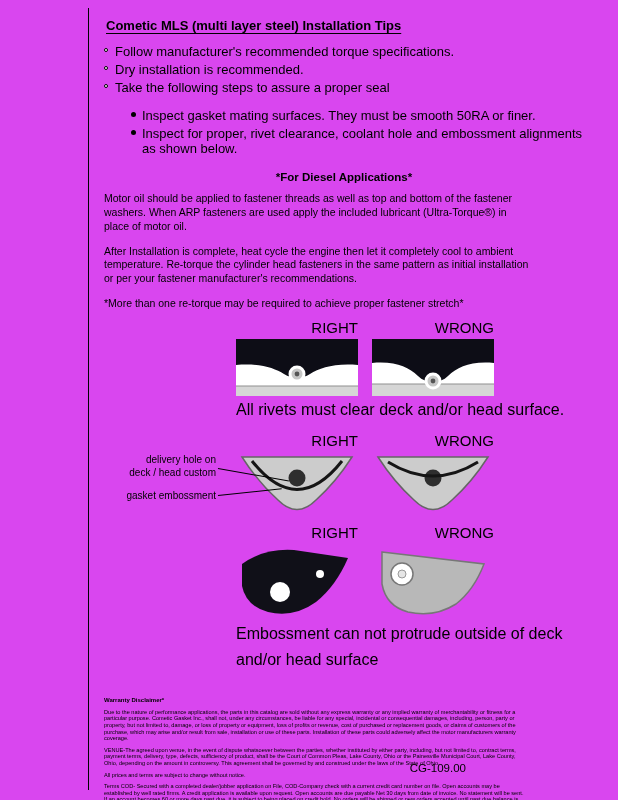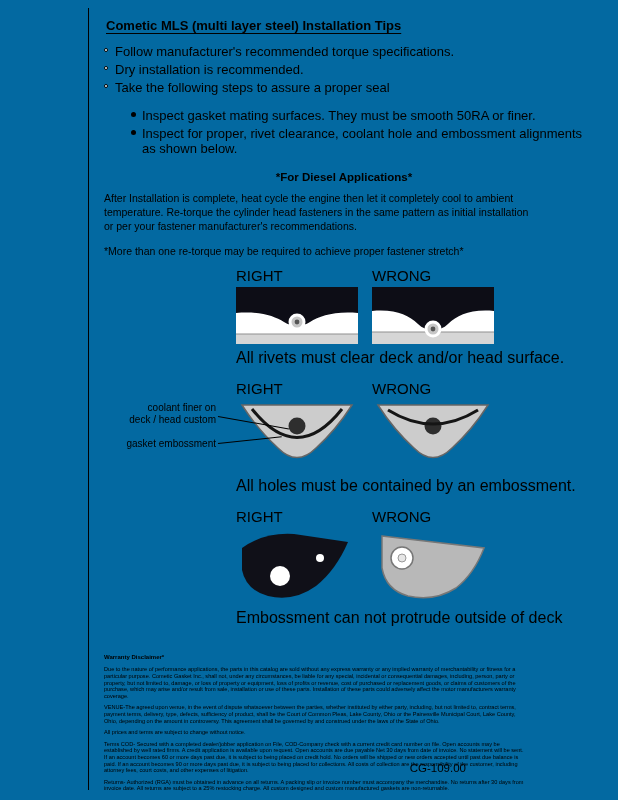--- a/index.html
+++ b/index.html
@@ -2,21 +2,21 @@
 <html><head>
 <meta charset="utf-8">
 <style>
   * { margin: 0; padding: 0; box-sizing: border-box; }
   html, body { background: #fff; }
   body { font-family: "Liberation Sans", sans-serif; color: #000; }
   .page {
     position: relative;
     width: 618px;
     height: 800px;
-    background: #0369a1;
+    background: #d946ef;
     overflow: hidden;
   }
   .left-rule {
     position: absolute;
     left: 88px;
     top: 8px;
     width: 1px;
     height: 782px;
     background: #000;
   }
@@ -46,21 +46,21 @@
   li.sub > .marker {
     position: absolute; left: 0; top: 3.5px;
     width: 5px; height: 5px;
     background: #000; border-radius: 50%;
   }
   .diesel-heading { font-size: 11.5px; font-weight: bold; margin: 15px 0 9px; text-align: center; }
   p.body { font-size: 10.5px; line-height: 1.32; margin: 0 0 11px; max-width: 428px; }
   p.note { font-size: 10.5px; margin: 10px 0 10px; }
 
   .dg-row { display: flex; gap: 14px; margin-left: 132px; }
-  .dg-col { width: 122px; text-align: left; }
+  .dg-col { width: 122px; text-align: right; }
   .dg-head { font-size: 15px; margin-bottom: 3px; }
   .dg-col svg { display: block; }
   .dg-caption { margin: 5px 0 13px 132px; font-size: 16px; }
   .dg-caption.two-line { margin-bottom: 0; line-height: 1.3; }
 
   .row2-wrap { position: relative; }
   .side-label {
     position: absolute;
     width: 112px;
     text-align: right;
@@ -119,20 +119,21 @@
           </li>
           <li class="sub">
             <span class="marker"></span>
             <span>Inspect for proper, rivet clearance, coolant hole and embossment alignments as shown below.</span>
           </li>
         </ul>
       </li>
     </ul>
 
     <div class="diesel-heading">*For Diesel Applications*</div>
+    <p class="body">Motor oil should be applied to fastener threads as well as top and bottom of the fastener washers. When ARP fasteners are used apply the included lubricant (Ultra-Torque®) in place of motor oil.</p>
     <p class="body">After Installation is complete, heat cycle the engine then let it completely cool to ambient temperature. Re-torque the cylinder head fasteners in the same pattern as initial installation or per your fastener manufacturer's recommendations.</p>
     <p class="note">*More than one re-torque may be required to achieve proper fastener stretch*</p>
 
     <div class="dg-row">
       <div class="dg-col">
         <div class="dg-head">RIGHT</div>
         <svg width="122" height="57" viewBox="0 0 122 57">
           <rect x="0" y="0" width="122" height="57" fill="#ffffff"></rect>
           <rect x="0" y="47" width="122" height="10" fill="#d6d6d6"></rect>
           <line x1="0" y1="47" x2="122" y2="47" stroke="#8f8f8f" stroke-width="1"></line>
@@ -150,21 +151,21 @@
           <path d="M0,0 H122 V24 C98,22 86,28 76,37 C68,45 54,45 46,37 C36,28 24,22 0,24 Z" fill="#0d0d16"></path>
           <circle cx="61" cy="42" r="7" fill="#c6c6c6" stroke="#ffffff" stroke-width="3"></circle>
           <circle cx="61" cy="42" r="2.4" fill="#555555"></circle>
         </svg>
       </div>
     </div>
     <div class="dg-caption">All rivets must clear deck and/or head surface.</div>
 
     <div class="row2-wrap">
       <div class="side-label coolant">
-        <div>coolant finer on</div>
+        <div>delivery hole on</div>
         <div>deck / head custom</div>
       </div>
       <div class="side-label emboss">gasket embossment</div>
       <div class="pointer-line pl-coolant"></div>
       <div class="pointer-line pl-emboss"></div>
 
       <div class="dg-row">
         <div class="dg-col">
           <div class="dg-head">RIGHT</div>
           <svg width="122" height="72" viewBox="0 0 122 72">
@@ -176,41 +177,41 @@
         <div class="dg-col">
           <div class="dg-head">WRONG</div>
           <svg width="122" height="72" viewBox="0 0 122 72">
             <path d="M6,5 L116,5 Q100,30 80,48 Q61,67 42,48 Q22,30 6,5 Z" fill="#cccccc" stroke="#666666" stroke-width="1.5"></path>
             <circle cx="61" cy="26" r="8.5" fill="#2e2e2e"></circle>
             <path d="M16,10 Q61,38 106,10" fill="none" stroke="#151515" stroke-width="3"></path>
           </svg>
         </div>
       </div>
     </div>
-    <div class="dg-caption">All holes must be contained by an embossment.</div>
 
     <div class="dg-row">
       <div class="dg-col">
         <div class="dg-head">RIGHT</div>
         <svg width="122" height="75" viewBox="0 0 122 75">
           <path d="M6,20 Q28,4 58,6 L112,14 Q100,42 80,58 Q58,74 32,68 Q10,62 6,42 Z" fill="#101018"></path>
           <circle cx="44" cy="48" r="10" fill="#ffffff"></circle>
           <circle cx="84" cy="30" r="4" fill="#ffffff"></circle>
         </svg>
       </div>
       <div class="dg-col">
         <div class="dg-head">WRONG</div>
         <svg width="122" height="75" viewBox="0 0 122 75">
           <path d="M10,8 L112,20 Q102,46 84,60 Q62,74 36,68 Q14,62 10,40 Z" fill="#b8b8b8" stroke="#777777" stroke-width="1.5"></path>
           <circle cx="30" cy="30" r="11" fill="#ffffff" stroke="#777777" stroke-width="1.5"></circle>
           <circle cx="30" cy="30" r="4" fill="#e6e6e6" stroke="#999999" stroke-width="1"></circle>
         </svg>
       </div>
     </div>
     <div class="dg-caption two-line">Embossment can not protrude outside of deck</div>
+    <div class="dg-caption two-line">and/or head surface</div>
 
     <div class="legal">
       <div class="legal-heading">Warranty Disclaimer*</div>
       <p>Due to the nature of performance applications, the parts in this catalog are sold without any express warranty or any implied warranty of merchantability or fitness for a particular purpose.  Cometic Gasket Inc., shall not, under any circumstances, be liable for any special, incidental or consequential damages, including, person, party or property, but not limited to, damage, or loss of property or equipment, loss of profits or revenue, cost of purchased or replacement goods, or claims of customers of the purchase, which may arise and/or result from sale, installation or use of these parts.  Installation of these parts could adversely affect the motor manufacturers warranty coverage.</p>
       <p>VENUE-The agreed upon venue, in the event of dispute whatsoever between the parties, whether instituted by either party, including, but not limited to, contract terms, payment terms, delivery, type, defects, sufficiency of product, shall be the Court of Common Pleas, Lake County, Ohio or the Painesville Municipal Court, Lake County, Ohio, depending on the amount in controversy. This agreement shall be governed by and construed under the laws of the State of Ohio.</p>
       <p>All prices and terms are subject to change without notice.</p>
       <p>Terms COD- Secured with a completed dealer/jobber application on File, COD-Company check with a current credit card number on file.  Open accounts may be established by well rated firms.  A credit application is available upon request.  Open accounts are due payable Net 30 days from date of invoice.  No statement will be sent.  If an account becomes 60 or more days past due, it is subject to being placed on credit hold.  No orders will be shipped or new orders accepted until past due balance is paid.  If an account becomes 90 or more days past due, it is subject to being placed for collections.  All costs of collection are the responsibility of the customer, including attorney fees, court costs, and other expenses of litigation.</p>
       <p>Returns- Authorized (RGA) must be obtained in advance on all returns.  A packing slip or invoice number must accompany the merchandise.  No returns after 30 days from invoice date.  All returns are subject to a 25% restocking charge.  All custom designed and custom manufactured gaskets are non-returnable.</p>
 
     </div>

